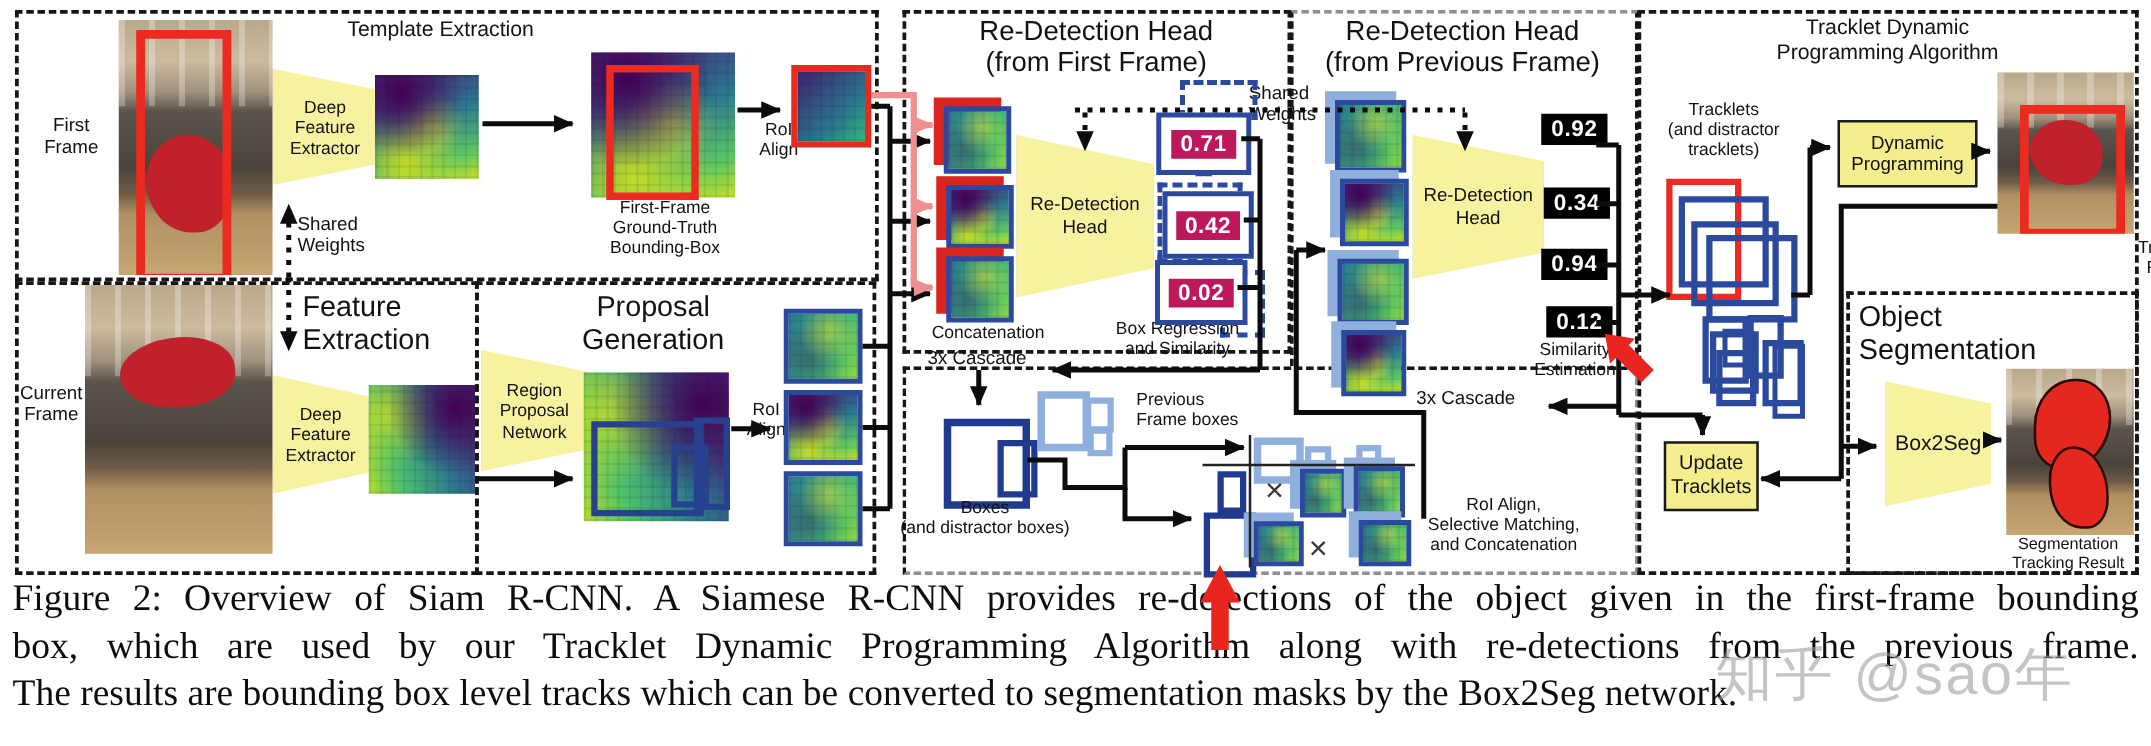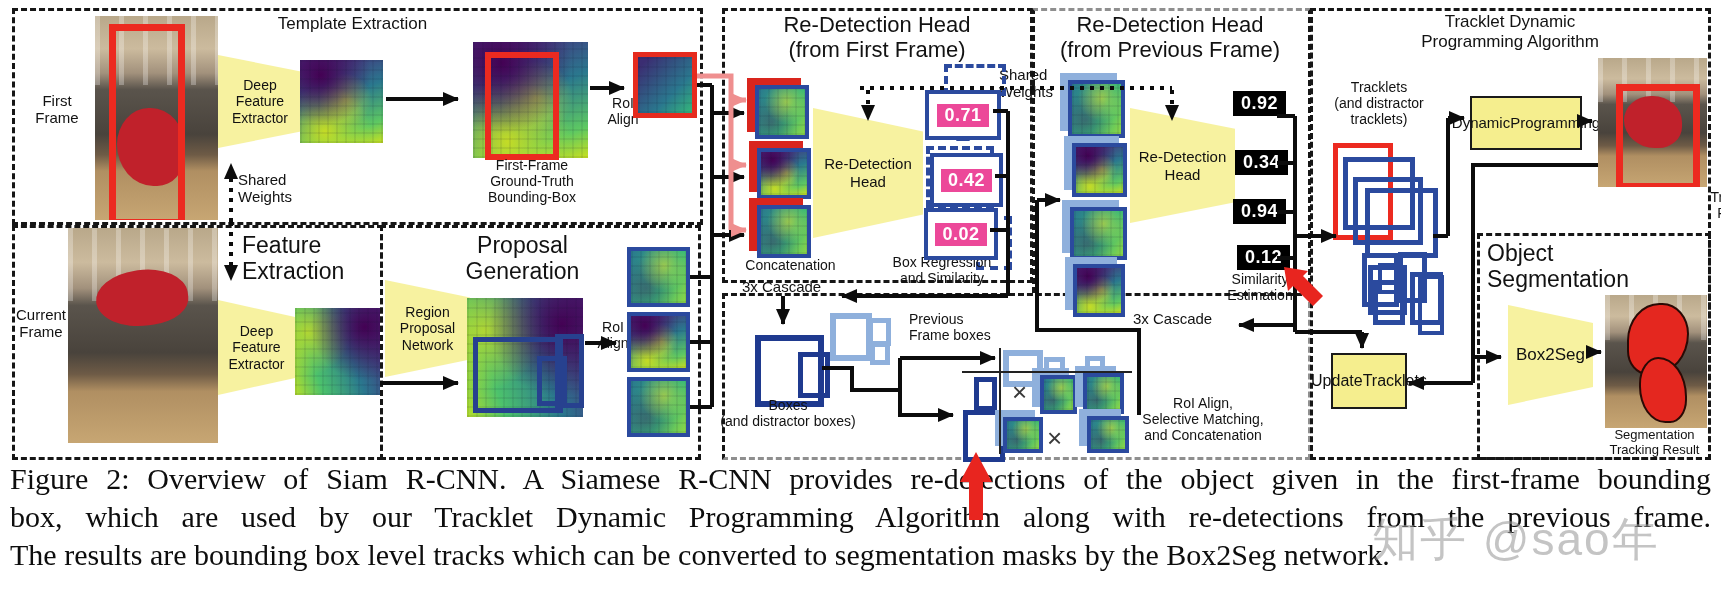--- a/index.html
+++ b/index.html
@@ -27,27 +27,27 @@
        linear-gradient(250deg,#46327e 5%,#2a788e 40%,#4cc26c 75%,#b5de2b 100%);}
   .v3{background:radial-gradient(circle at 60% 28%,rgba(253,231,37,.5),rgba(0,0,0,0) 50%),
        radial-gradient(circle at 28% 72%,rgba(68,1,84,.35),rgba(0,0,0,0) 55%),
        linear-gradient(120deg,#2a788e,#35b779 60%,#8fd744);}
   .v4{background:linear-gradient(135deg,#3b2d72 10%,#2a788e 65%,#35b779 100%);}
   .trap{position:absolute;z-index:2;background:#f7f2a0;
      clip-path:polygon(0 0,100% 18%,100% 82%,0 100%);
      display:flex;align-items:center;justify-content:center;text-align:center;
      font-size:14px;line-height:1.18;filter:drop-shadow(0 0 1.2px rgba(40,40,0,.95));}
   .ybox{position:absolute;z-index:2;background:#f5ee8e;border:2px solid #1a1a1a;
-     display:flex;flex-direction:row;align-items:center;justify-content:center;
+     display:flex;flex-direction:column;align-items:center;justify-content:center;
      font-size:15px;line-height:1.16;text-align:center;}
   .bluebox{position:absolute;z-index:2;border:5px solid #2b4a9e;}
   .lightbox{position:absolute;z-index:2;border:6px solid #8fb0dc;}
   .frame{position:absolute;z-index:3;border:4px solid #2b4a9e;background:#fff;
      display:flex;align-items:center;justify-content:center;}
-  .chip{background:#ec4899;color:#fff;font-weight:bold;font-size:18px;padding:1px 7px;letter-spacing:.5px;}
+  .chip{background:#be185d;color:#fff;font-weight:bold;font-size:18px;padding:1px 7px;letter-spacing:.5px;}
   .chipabs{position:absolute;z-index:3;background:#000;color:#fff;font-weight:bold;
      font-size:18px;padding:2px 8px;letter-spacing:.5px;}
   .bdash{position:absolute;z-index:2;border:4px dashed #2b4a9e;}
   .cmap{position:absolute;z-index:2;}
   .cmap .back{position:absolute;left:-8px;top:-7px;width:100%;height:100%;}
   .cmap .back.red{background:#d9251d;}
   .cmap .back.blu{background:#8fb0dc;}
   .cmap .map{position:relative;width:100%;height:100%;border:4px solid #2b4a9e;box-sizing:border-box;}
   .tri-up{position:absolute;z-index:3;width:0;height:0;border-left:7px solid transparent;
      border-right:7px solid transparent;border-bottom:11px solid #2b4a9e;}

